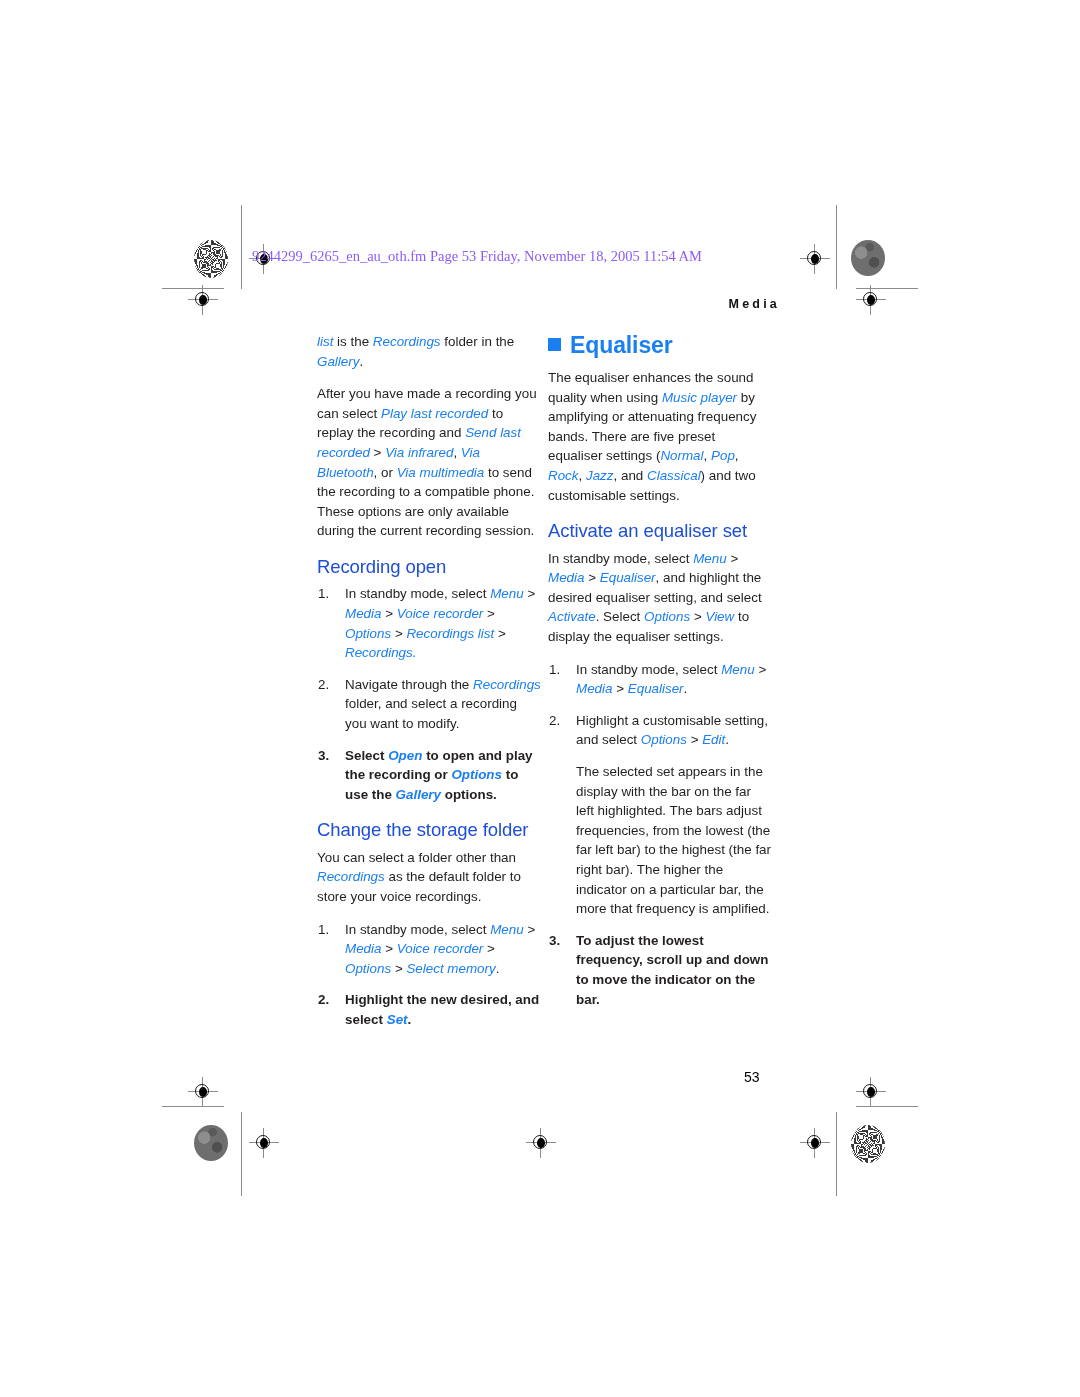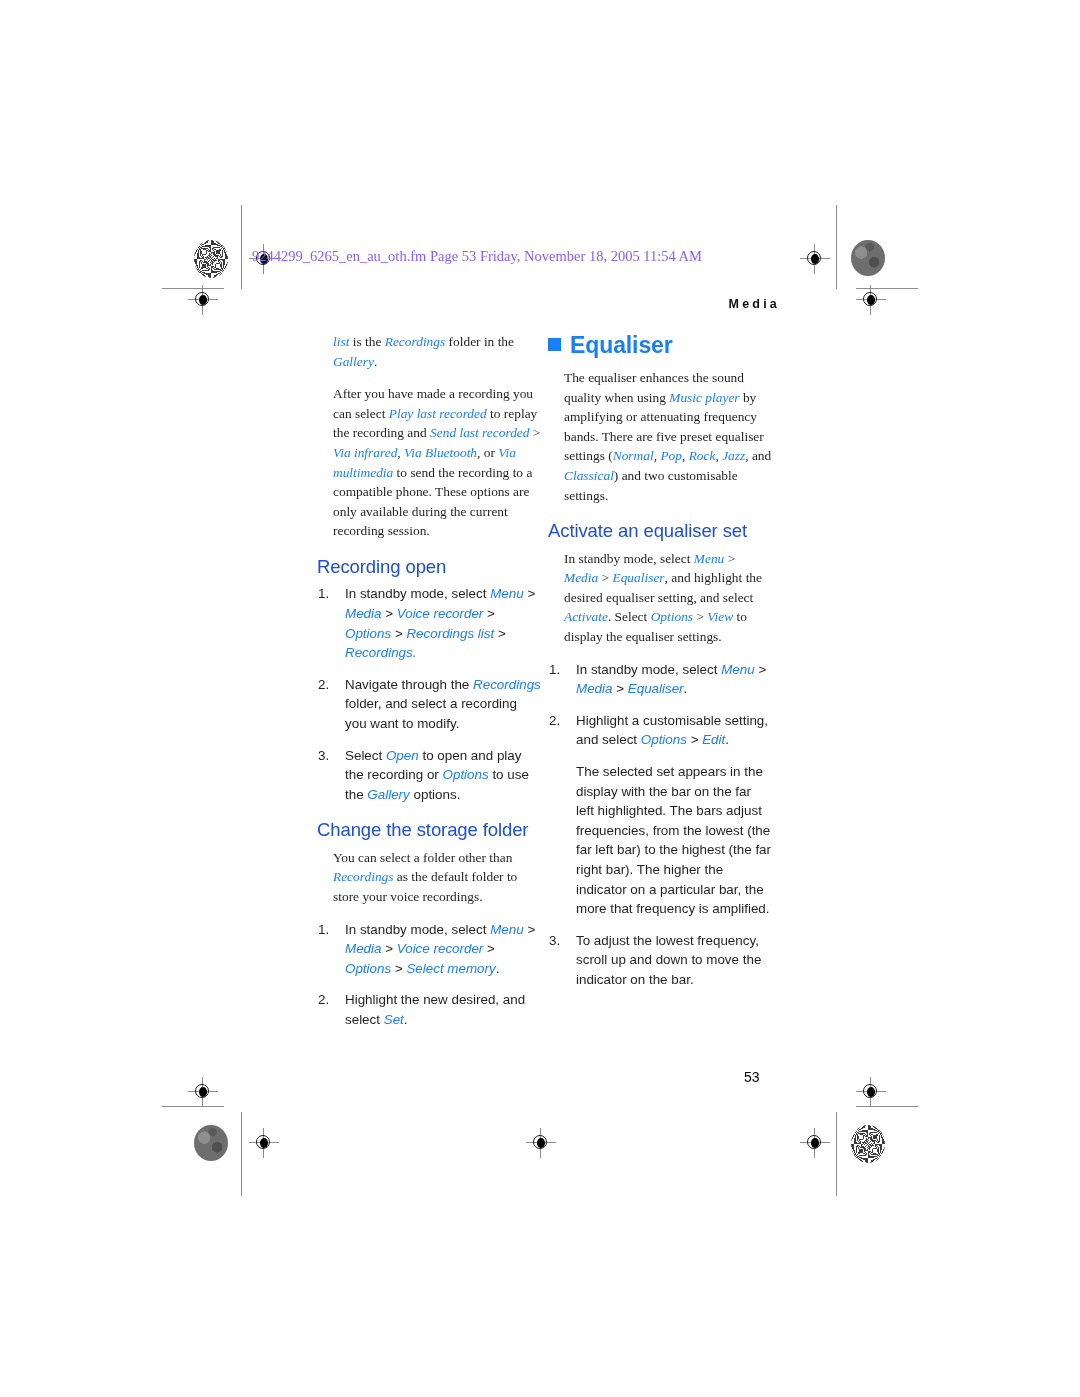--- a/index.html
+++ b/index.html
@@ -132,37 +132,36 @@
   h2.section {
     margin: 15px 0 6px 0;
     font-size: 18.5px;
     font-weight: normal;
     color: #1d4ed8;
     line-height: 22.5px;
     letter-spacing: -0.1px;
   }
 
   p.body {
-    margin: 0 0 13px 16px;
-    font-family: Liberation Serif, serif;
+    margin: 0 0 13px 0;
   }
 
   ol.steps {
     margin: 0;
     padding: 0;
     list-style: none;
     counter-reset: step;
   }
   ol.steps > li {
     position: relative;
     padding-left: 28px;
     margin-bottom: 12px;
     counter-increment: step;
   }
-  ol.steps > li:last-child { margin-bottom: 0; }
+  ol.steps > li:last-child { margin-bottom: 0; font-weight: bold; }
   ol.steps > li::before {
     content: counter(step) ".";
     position: absolute;
     left: 1px;
     top: 0;
     font-size: 13.4px;
     color: #231f20;
   }
   li .cont {
     margin-top: 12px;

